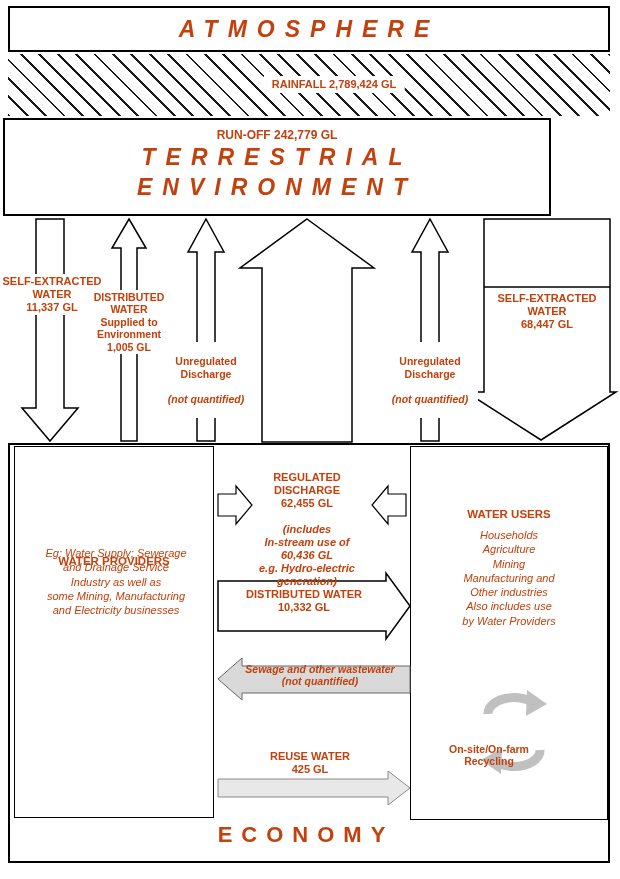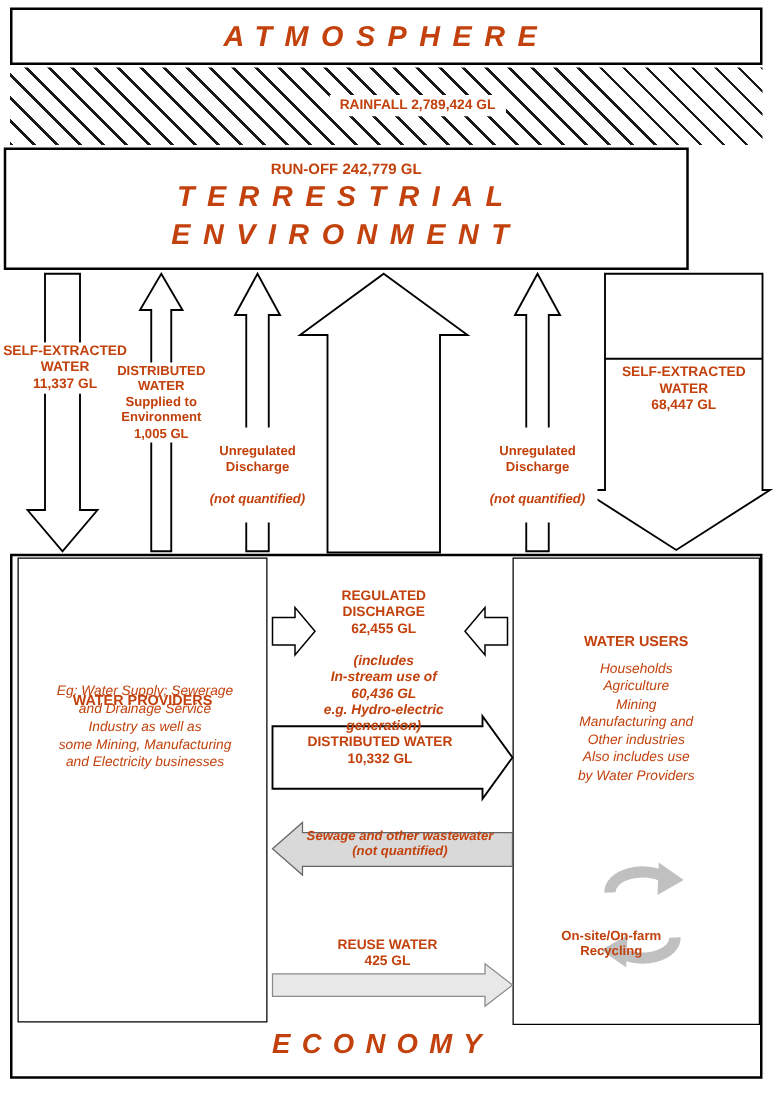--- a/index.html
+++ b/index.html
@@ -28,21 +28,21 @@
   .lbl{
     position:absolute;font-weight:bold;font-size:11px;line-height:1.18;
     text-align:center;white-space:pre-line;z-index:3;
   }
   .wbg{background:#fff;padding:1px 0;}
   .it{font-style:italic;}
   .rainfall{left:50%;top:76px;transform:translateX(-50%);padding:2px 8px;margin-left:24px;}
   .desc{font-weight:normal;font-style:italic;font-size:11px;line-height:1.3;}
   .small{font-size:10.5px;}
   .eco-title{position:absolute;left:8px;top:822px;width:596px;text-align:center;
-    font-weight:bold;font-style:italic;letter-spacing:9px;font-size:22px;z-index:3;}
+    font-weight:bold;letter-spacing:9px;font-size:22px;z-index:3;}
   svg.arrows{position:absolute;left:0;top:0;z-index:2;pointer-events:none;}
 </style>
 </head>
 <body>
 
 <div class="stage">
 
   <div class="box atm">
     <div class="big-title">ATMOSPHERE</div>
   </div>

